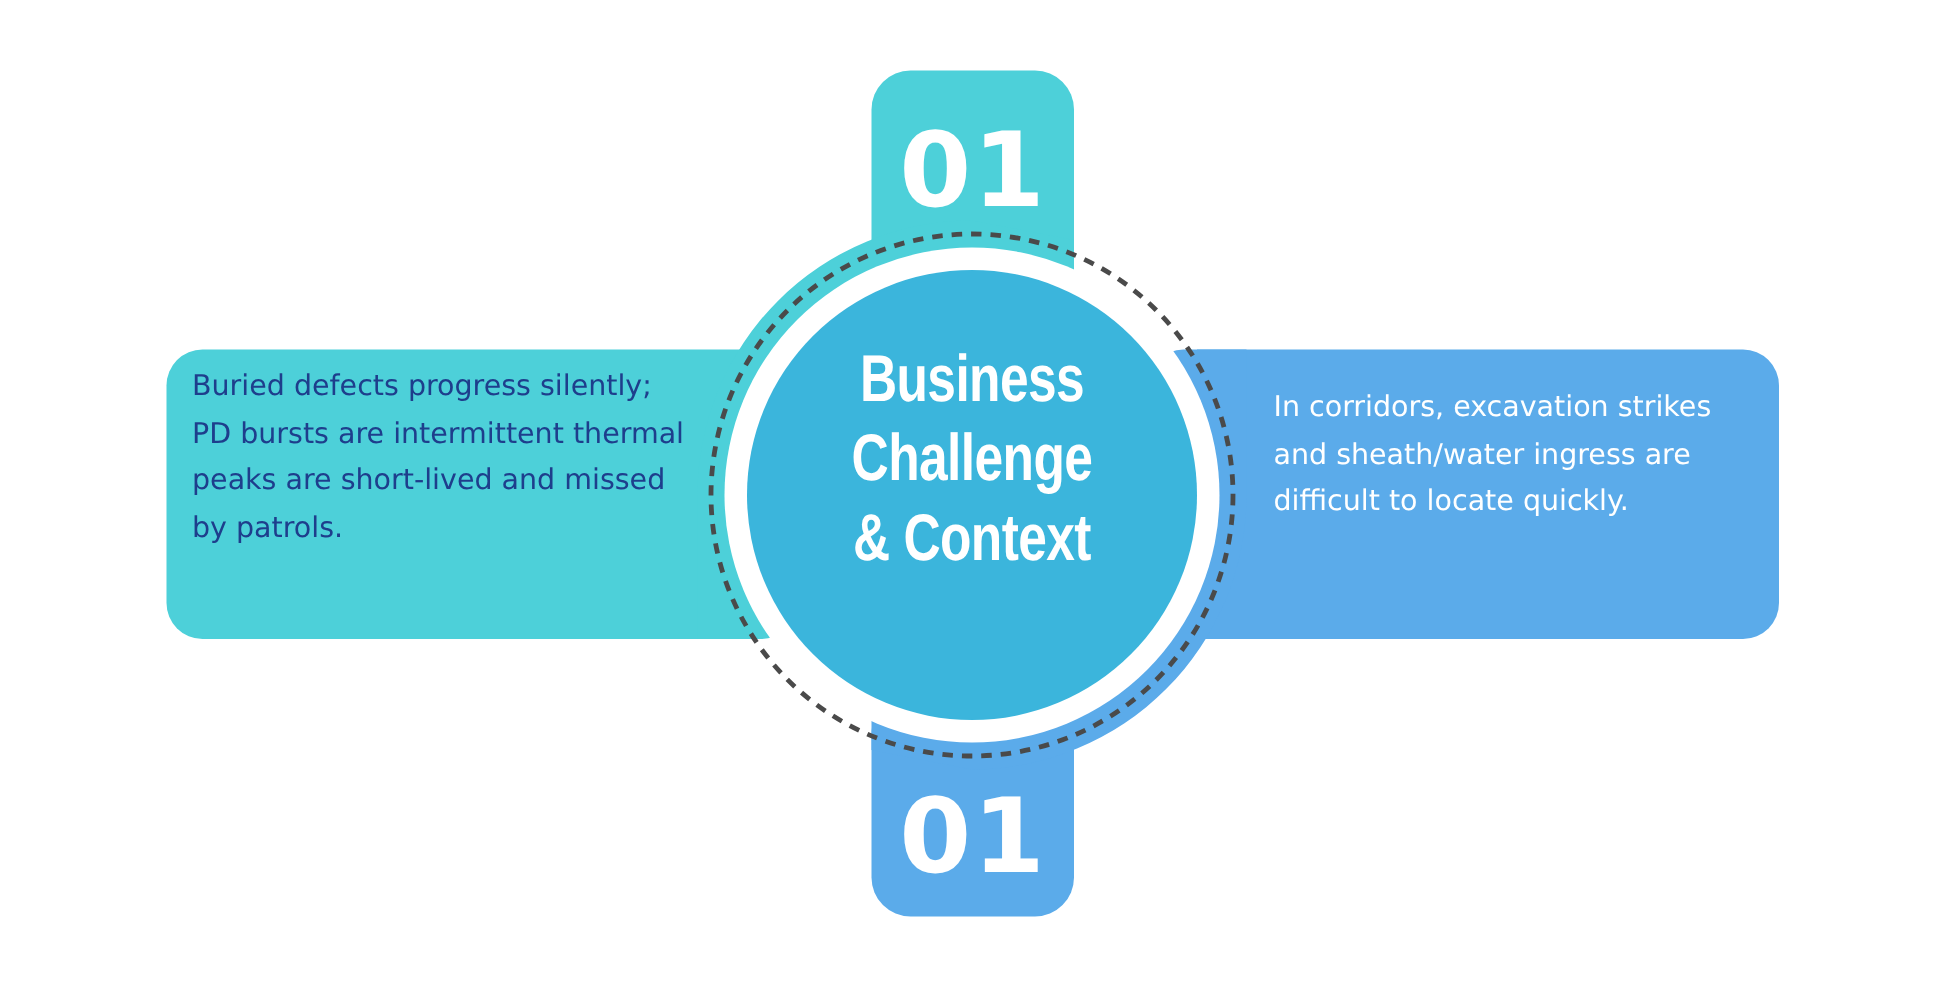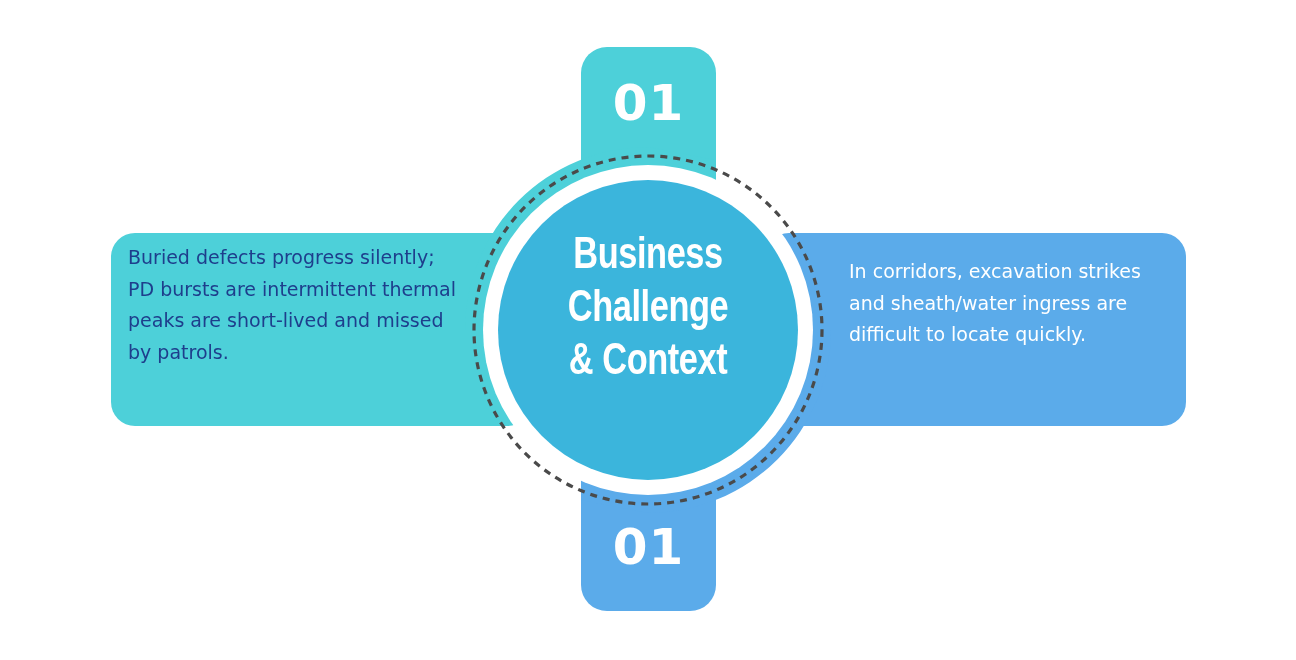--- a/index.html
+++ b/index.html
@@ -2,21 +2,21 @@
 <html><head>
 <meta charset="utf-8">
 <style>
   html, body { margin: 0; padding: 0; background: #ffffff; }
   body { width: 1296px; height: 660px; position: relative; overflow: hidden; font-family: "DejaVu Sans", sans-serif; }
   .canvas { position: absolute; left: 0; top: 0; width: 1296px; height: 660px; }
   svg.shapes { position: absolute; left: 0; top: 0; }
   .card-text { position: absolute; font-family: "DejaVu Sans", sans-serif; font-size: 19px; line-height: 31.5px; }
   .left-text { left: 128px; top: 242px; width: 335px; color: #1E3E8C; }
   .right-text { left: 849px; top: 256px; width: 300px; color: #ffffff; }
-  .tab-num { position: absolute; font-family: "DejaVu Sans", sans-serif; font-weight: bold; font-size: 50px; color: #ffffff; width: 135px; text-align: center; letter-spacing: 1px; }
+  .tab-num { position: absolute; font-family: "DejaVu Sans", sans-serif; font-weight: bold; font-size: 69px; color: #ffffff; width: 135px; text-align: center; letter-spacing: 1px; }
   .tab1-num { left: 581px; top: 74px; }
   .tab2-num { left: 581px; top: 518px; }
   .center-title { position: absolute; left: 498px; top: 226px; width: 300px; text-align: center; color: #ffffff;
     font-family: "Liberation Sans", sans-serif; font-weight: bold; font-size: 44px; line-height: 53px;
     transform: scaleX(0.78); transform-origin: center; letter-spacing: -0.5px; }
   .center-title span { display: block; }
 </style>
 </head>
 <body>
 

